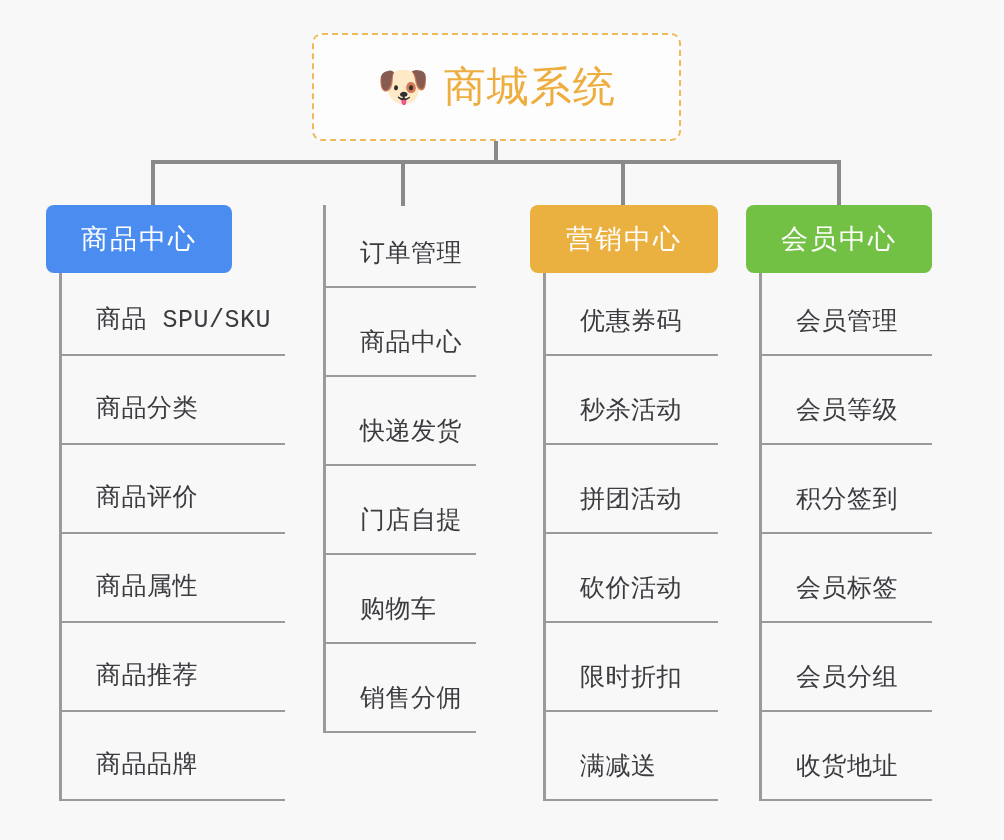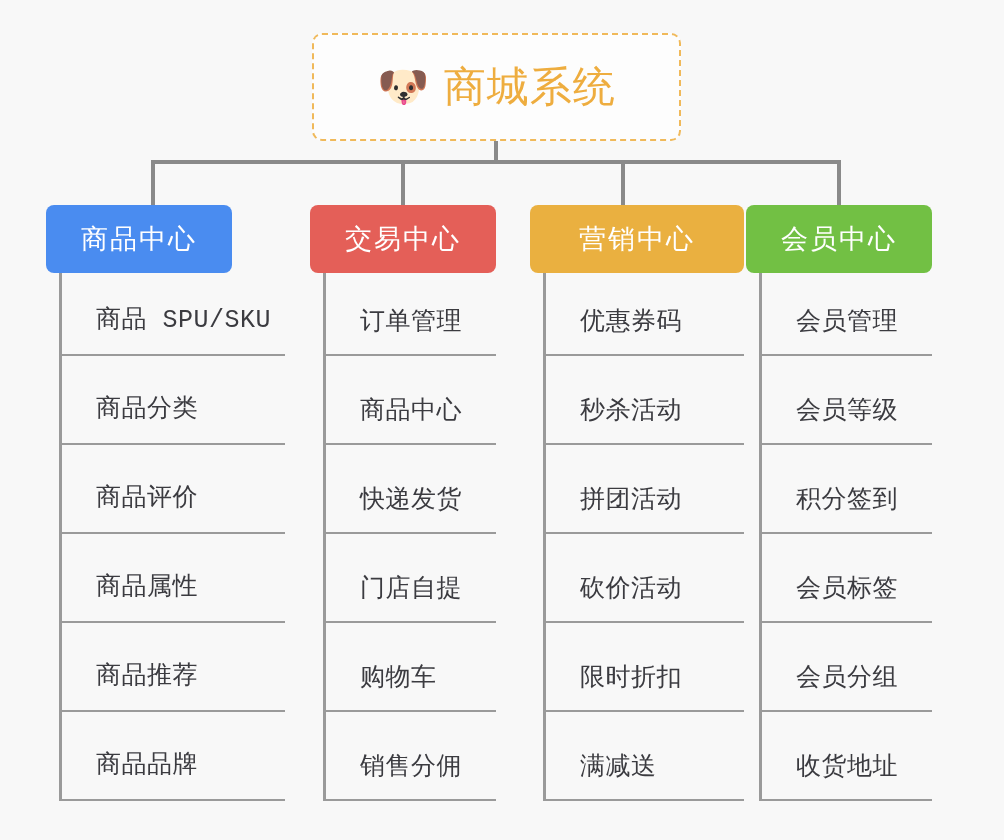--- a/index.html
+++ b/index.html
@@ -93,21 +93,21 @@
     display: flex;
     align-items: center;
     justify-content: center;
     color: #ffffff;
     font-size: 27px;
     letter-spacing: 2px;
     white-space: nowrap;
   }
   .col-1 .cat-header { width: 186px; }
   .col-2 .cat-header { width: 186px; }
-  .col-3 .cat-header { width: 214px; }
+  .col-3 .cat-header { width: 188px; }
   .col-4 .cat-header { width: 186px; }
 
   
   .leaf-list {
     position: relative;
     margin-top: 0;
     padding-top: 0;
     border-left: 3px solid #9a9a9a;
     margin-left: 13px;
   }
@@ -168,23 +168,20 @@
       <div class="leaf-item">
           <span class="leaf-label">商品推荐</span>
         </div>
       <div class="leaf-item">
           <span class="leaf-label">商品品牌</span>
         </div>
     </div>
   </div>
 
   <div class="column col-2">
-    <div class="cat-header" style="background: rgb(228, 95, 88);">
-      <span>交易中心</span>
-    </div>
     <div class="leaf-list">
       <div class="leaf-item">
           <span class="leaf-label">订单管理</span>
         </div>
       <div class="leaf-item">
           <span class="leaf-label">商品中心</span>
         </div>
       <div class="leaf-item">
           <span class="leaf-label">快递发货</span>
         </div>

